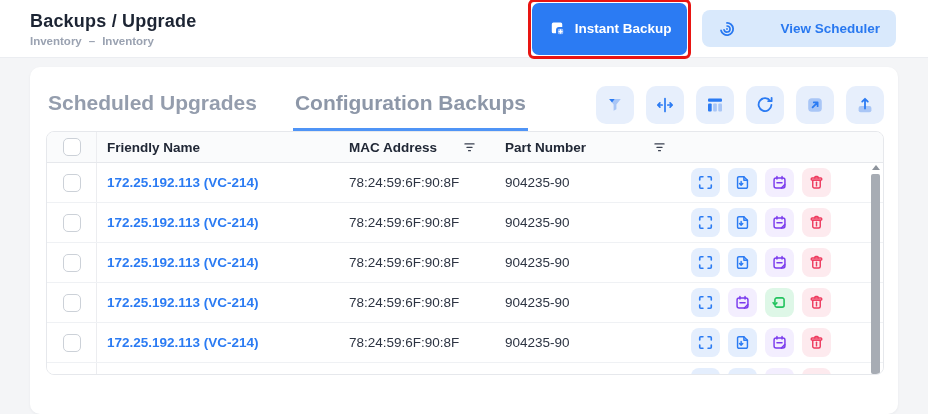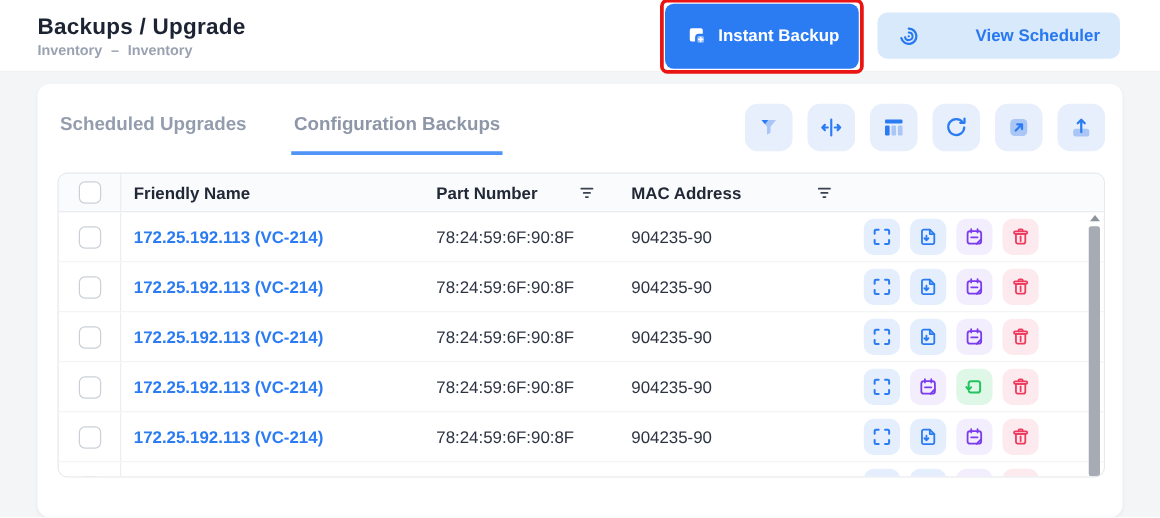--- a/index.html
+++ b/index.html
@@ -19,29 +19,29 @@
   .btn-soft { background: #d9e9fc; color: #2878f0; height: 37px; border-radius: 8px; gap: 44px; }
   .btn .icon { display: inline-flex; }
 
   
   .content { height: 356px; background: #f4f5f7; padding: 9px 30px 0 30px; }
   .card { background: #fff; border-radius: 10px; height: 100%; padding: 12px 14px 0 16px;
     box-shadow: 0 1px 3px rgba(20,30,60,.05); }
 
   .tabs-row { display: flex; justify-content: space-between; align-items: center; }
   .tabs { display: flex; gap: 34px; }
-  .tab { font-size: 15px; font-weight: 600; color: #949dad; padding: 12px 2px 13px; cursor: pointer;
+  .tab { font-size: 21px; font-weight: 600; color: #949dad; padding: 12px 2px 13px; cursor: pointer;
     border-bottom: 3px solid transparent; background: none; border-top: none; border-left: none; border-right: none; font-family: inherit; }
   .tab.active { color: #8d97a8; border-bottom-color: #4f94f6; }
   .toolbar { display: flex; gap: 12px; }
   .tb-btn { width: 38px; height: 38px; border-radius: 10px; border: none; background: #e7effc;
     color: #2b7bf3; display: flex; align-items: center; justify-content: center; cursor: pointer; }
 
   
-  .table-wrap { margin-top: 14px; border: 1px solid #e6e8ec; border-radius: 8px; position: relative; overflow: hidden; height: 244px; }
+  .table-wrap { border: 1px solid #e6e8ec; border-radius: 8px; position: relative; overflow: hidden; height: 244px; }
   .t-row, .t-head { display: grid; grid-template-columns: 50px 246px 156px 190px 1fr; align-items: center; }
   .t-head { height: 31px; background: #fafbfc; border-bottom: 1px solid #e6e8ec;
     font-size: 13.5px; font-weight: 700; color: #212836; }
   .t-row { height: 40px; border-bottom: 1px solid #eff1f4; background: #fff; }
   .cell { display: flex; align-items: center; height: 100%; }
   .cb-cell { justify-content: center; border-right: 1px solid #ecedf0; }
   .checkbox { width: 18px; height: 18px; border: 1.6px solid #ccd1d8; border-radius: 5px; background: #fff; cursor: pointer; }
   .name-cell { padding-left: 10px; }
   .hdr-flt { justify-content: space-between; padding-right: 22px; padding-left: 6px; }
   .mac-cell, .part-cell { padding-left: 6px; font-size: 13.5px; color: #2c3342; }
@@ -161,35 +161,35 @@
         </div>
     </div>
 
     <div class="table-wrap">
       <div class="t-head">
         <div class="cell cb-cell">
           <span class="checkbox"></span>
         </div>
         <div class="cell name-cell">Friendly Name</div>
         <div class="cell hdr-flt">
+          <span>MAC Address</span>
+          <span class="flt-ic">
+            <svg width="15" height="15" viewBox="0 0 20 20" fill="none">
+              <path d="M4 5.2h12M6.6 9.8h6.8M8.8 14.2h2.4" stroke="currentColor" stroke-width="1.8" stroke-linecap="round"></path>
+            </svg>
+          </span>
+        </div>
+        <div class="cell hdr-flt">
           <span>Part Number</span>
           <span class="flt-ic">
             <svg width="15" height="15" viewBox="0 0 20 20" fill="none">
               <path d="M4 5.2h12M6.6 9.8h6.8M8.8 14.2h2.4" stroke="currentColor" stroke-width="1.8" stroke-linecap="round"></path>
             </svg>
           </span>
         </div>
-        <div class="cell hdr-flt">
-          <span>MAC Address</span>
-          <span class="flt-ic">
-            <svg width="15" height="15" viewBox="0 0 20 20" fill="none">
-              <path d="M4 5.2h12M6.6 9.8h6.8M8.8 14.2h2.4" stroke="currentColor" stroke-width="1.8" stroke-linecap="round"></path>
-            </svg>
-          </span>
-        </div>
       </div>
 
       <div id="table-body">
   <div class="t-row">
     <div class="cell cb-cell">
       <span class="checkbox"></span>
     </div>
     <div class="cell name-cell">
       <a class="link">172.25.192.113 (VC-214)</a>
     </div>

